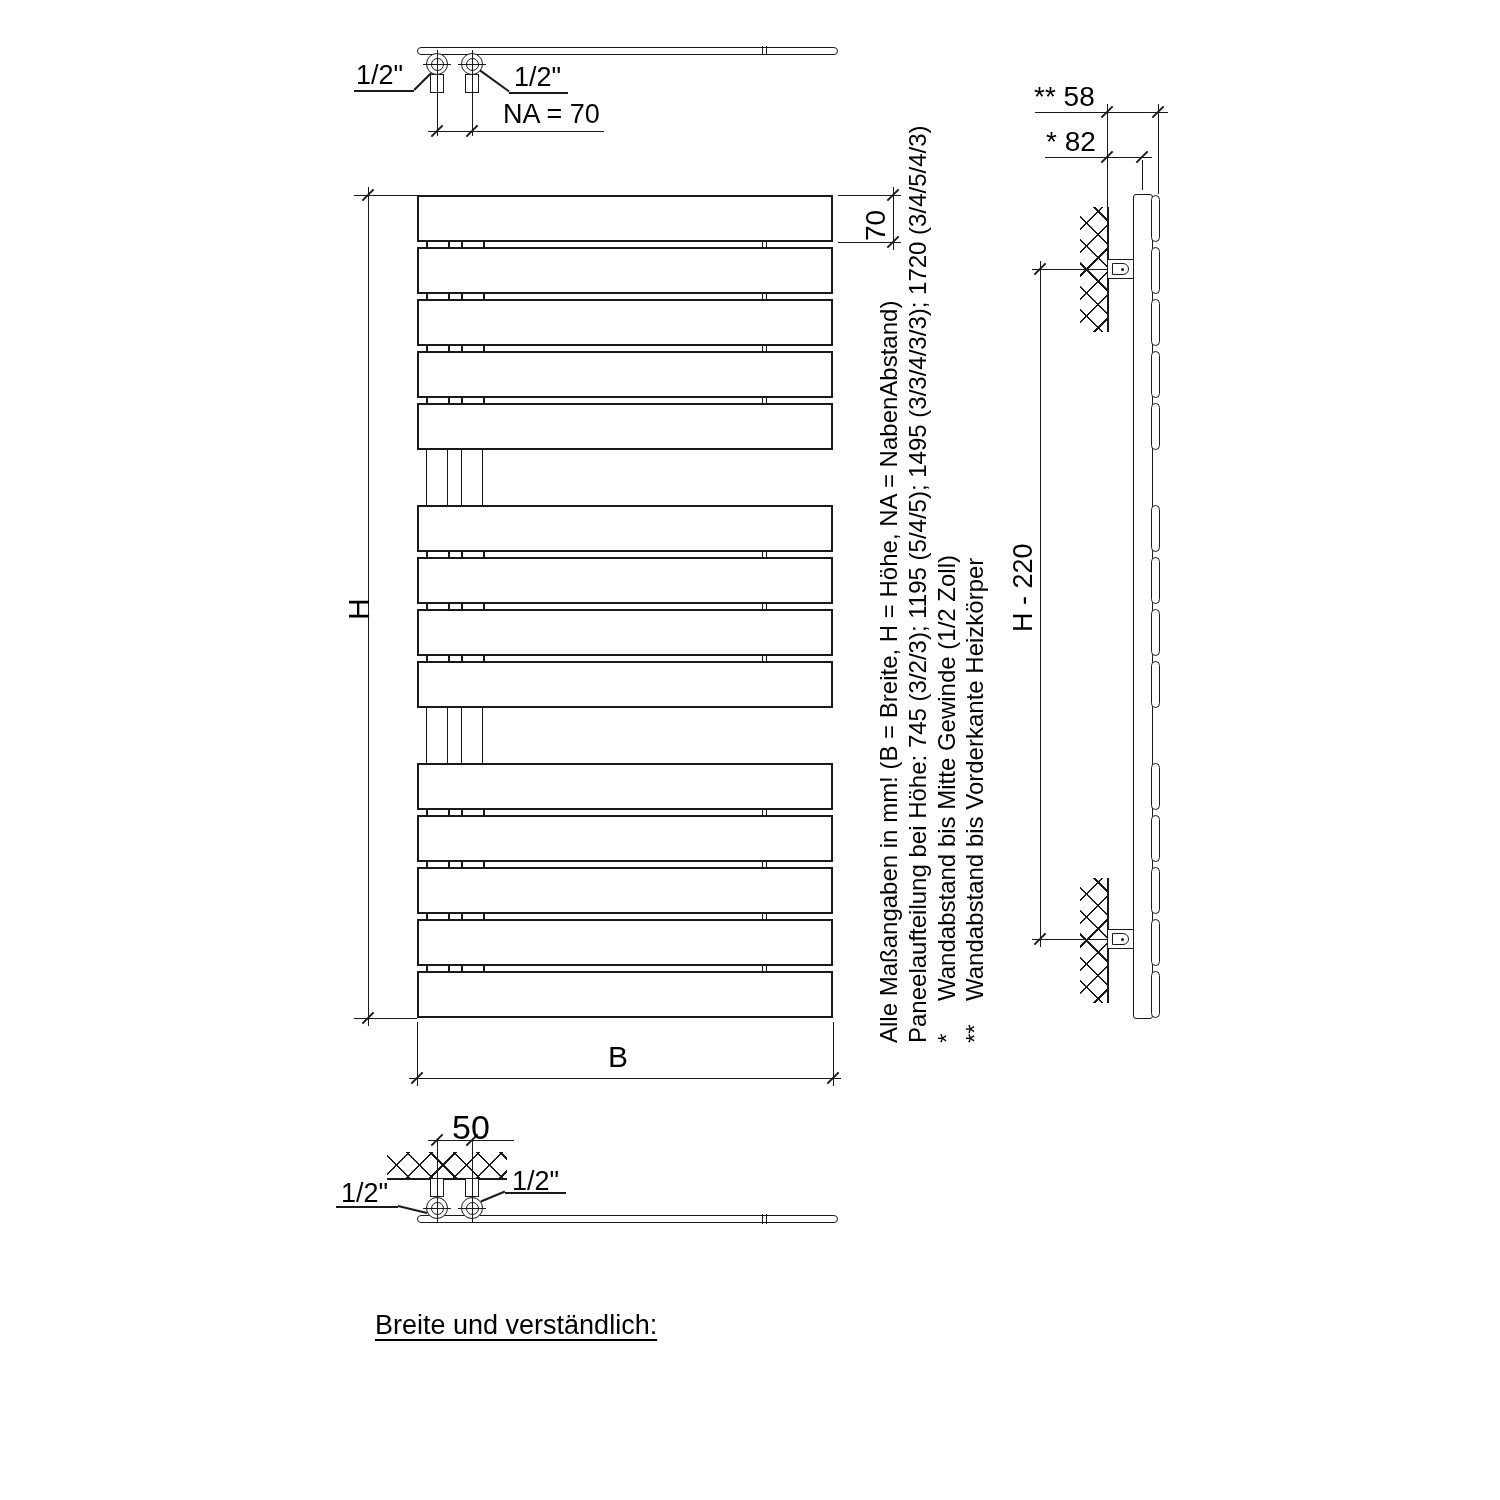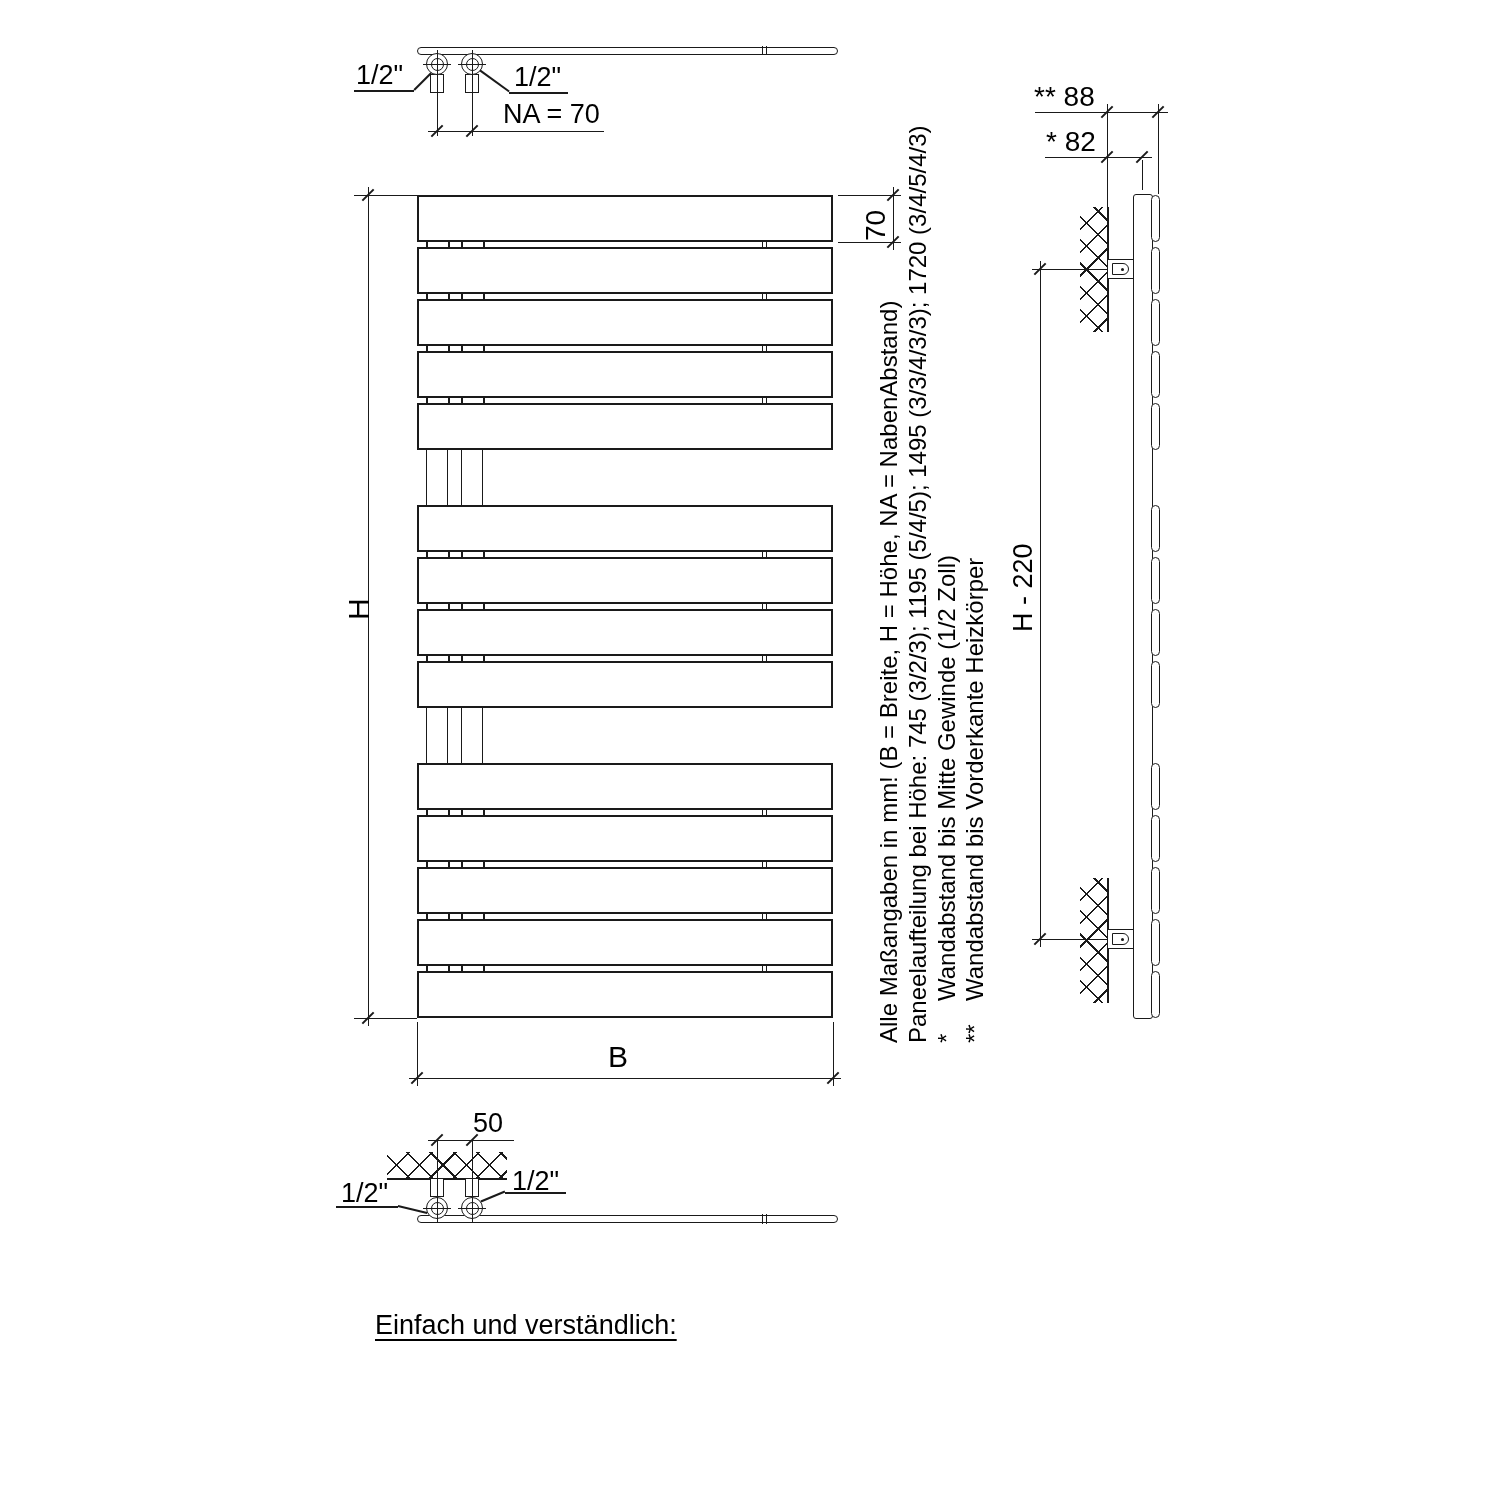--- a/index.html
+++ b/index.html
@@ -22,34 +22,34 @@
 <div id="canvas">
 
   <div class="lbl" style="left:356px;top:60px;font-size:27px">1/2"</div>
   <div class="lbl" style="left:514px;top:62px;font-size:27px">1/2"</div>
   <div class="lbl" style="left:503px;top:99px;font-size:27px">NA = 70</div>
 
   <div class="lbl rot" style="left:342px;top:620px;font-size:30px">H</div>
   <div class="lbl" style="left:608px;top:1040px;font-size:30px">B</div>
   <div class="lbl rot" style="left:860px;top:241px;font-size:28px">70</div>
 
-  <div class="lbl" style="left:1034px;top:81px;font-size:28px">** 88</div>
+  <div class="lbl" style="left:1034px;top:81px;font-size:28px">** 58</div>
   <div class="lbl" style="left:1046px;top:126px;font-size:28px">* 82</div>
   <div class="lbl rot" style="left:1008px;top:632px;font-size:27px">H - 220</div>
 
-  <div class="lbl" style="left:473px;top:1108px;font-size:27px">50</div>
+  <div class="lbl" style="left:452px;top:1108px;font-size:34px">50</div>
   <div class="lbl" style="left:341px;top:1178px;font-size:27px">1/2"</div>
   <div class="lbl" style="left:512px;top:1166px;font-size:27px">1/2"</div>
 
   <div class="lbl rot" style="left:876px;top:1043px;font-size:24px">Alle Maßangaben in mm! (B = Breite, H = Höhe, NA = NabenAbstand)</div>
   <div class="lbl rot" style="left:905px;top:1043px;font-size:24px">Paneelaufteilung bei Höhe: 745 (3/2/3); 1195 (5/4/5); 1495 (3/3/4/3/3); 1720 (3/4/5/4/3)</div>
   <div class="lbl rot" style="left:934px;top:1043px;font-size:24px"><span class="note-marker">*</span><span>Wandabstand bis Mitte Gewinde (1/2 Zoll)</span></div>
   <div class="lbl rot" style="left:962px;top:1043px;font-size:24px"><span class="note-marker">**</span><span>Wandabstand bis Vorderkante Heizkörper</span></div>
 
-  <div class="lbl underlined" style="left:375px;top:1310px;font-size:27px">Einfach und verständlich:</div>
+  <div class="lbl underlined" style="left:375px;top:1310px;font-size:27px">Breite und verständlich:</div>
 <div style="position: absolute; left: 426px; top: 447px; width: 22px; height: 59px; border-left: 1.5px solid rgb(26, 26, 26); border-right: 1.5px solid rgb(26, 26, 26); background: rgb(255, 255, 255); box-sizing: border-box;"></div>
     <div style="position: absolute; left: 461px; top: 447px; width: 22px; height: 59px; border-left: 1.5px solid rgb(26, 26, 26); border-right: 1.5px solid rgb(26, 26, 26); background: rgb(255, 255, 255); box-sizing: border-box;"></div>
     <div style="position: absolute; left: 426px; top: 705px; width: 22px; height: 59px; border-left: 1.5px solid rgb(26, 26, 26); border-right: 1.5px solid rgb(26, 26, 26); background: rgb(255, 255, 255); box-sizing: border-box;"></div>
     <div style="position: absolute; left: 461px; top: 705px; width: 22px; height: 59px; border-left: 1.5px solid rgb(26, 26, 26); border-right: 1.5px solid rgb(26, 26, 26); background: rgb(255, 255, 255); box-sizing: border-box;"></div>
     <div style="position: absolute; left: 417px; top: 195px; width: 416px; height: 47px; border: 2px solid rgb(26, 26, 26); border-radius: 0px; background: rgb(255, 255, 255); box-sizing: border-box;"></div>
     <div style="position: absolute; left: 417px; top: 247px; width: 416px; height: 47px; border: 2px solid rgb(26, 26, 26); border-radius: 0px; background: rgb(255, 255, 255); box-sizing: border-box;"></div>
     <div style="position: absolute; left: 417px; top: 299px; width: 416px; height: 47px; border: 2px solid rgb(26, 26, 26); border-radius: 0px; background: rgb(255, 255, 255); box-sizing: border-box;"></div>
     <div style="position: absolute; left: 417px; top: 351px; width: 416px; height: 47px; border: 2px solid rgb(26, 26, 26); border-radius: 0px; background: rgb(255, 255, 255); box-sizing: border-box;"></div>
     <div style="position: absolute; left: 417px; top: 403px; width: 416px; height: 47px; border: 2px solid rgb(26, 26, 26); border-radius: 0px; background: rgb(255, 255, 255); box-sizing: border-box;"></div>
     <div style="position: absolute; left: 417px; top: 505px; width: 416px; height: 47px; border: 2px solid rgb(26, 26, 26); border-radius: 0px; background: rgb(255, 255, 255); box-sizing: border-box;"></div>

